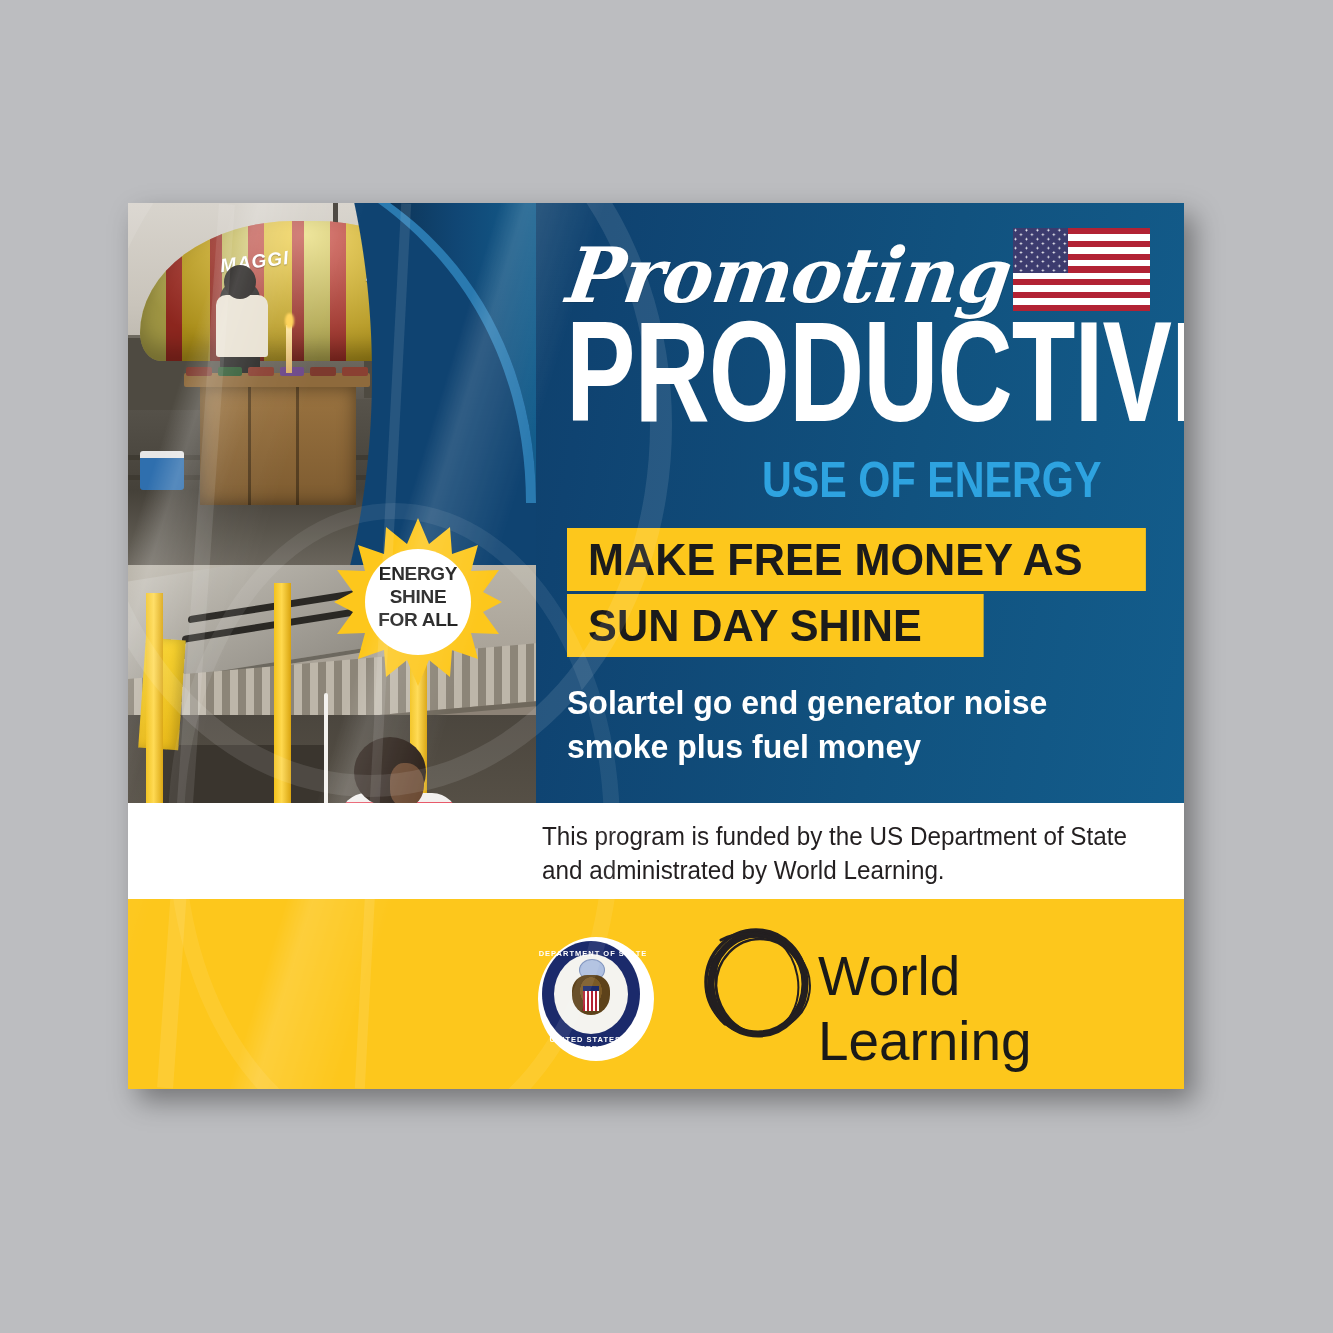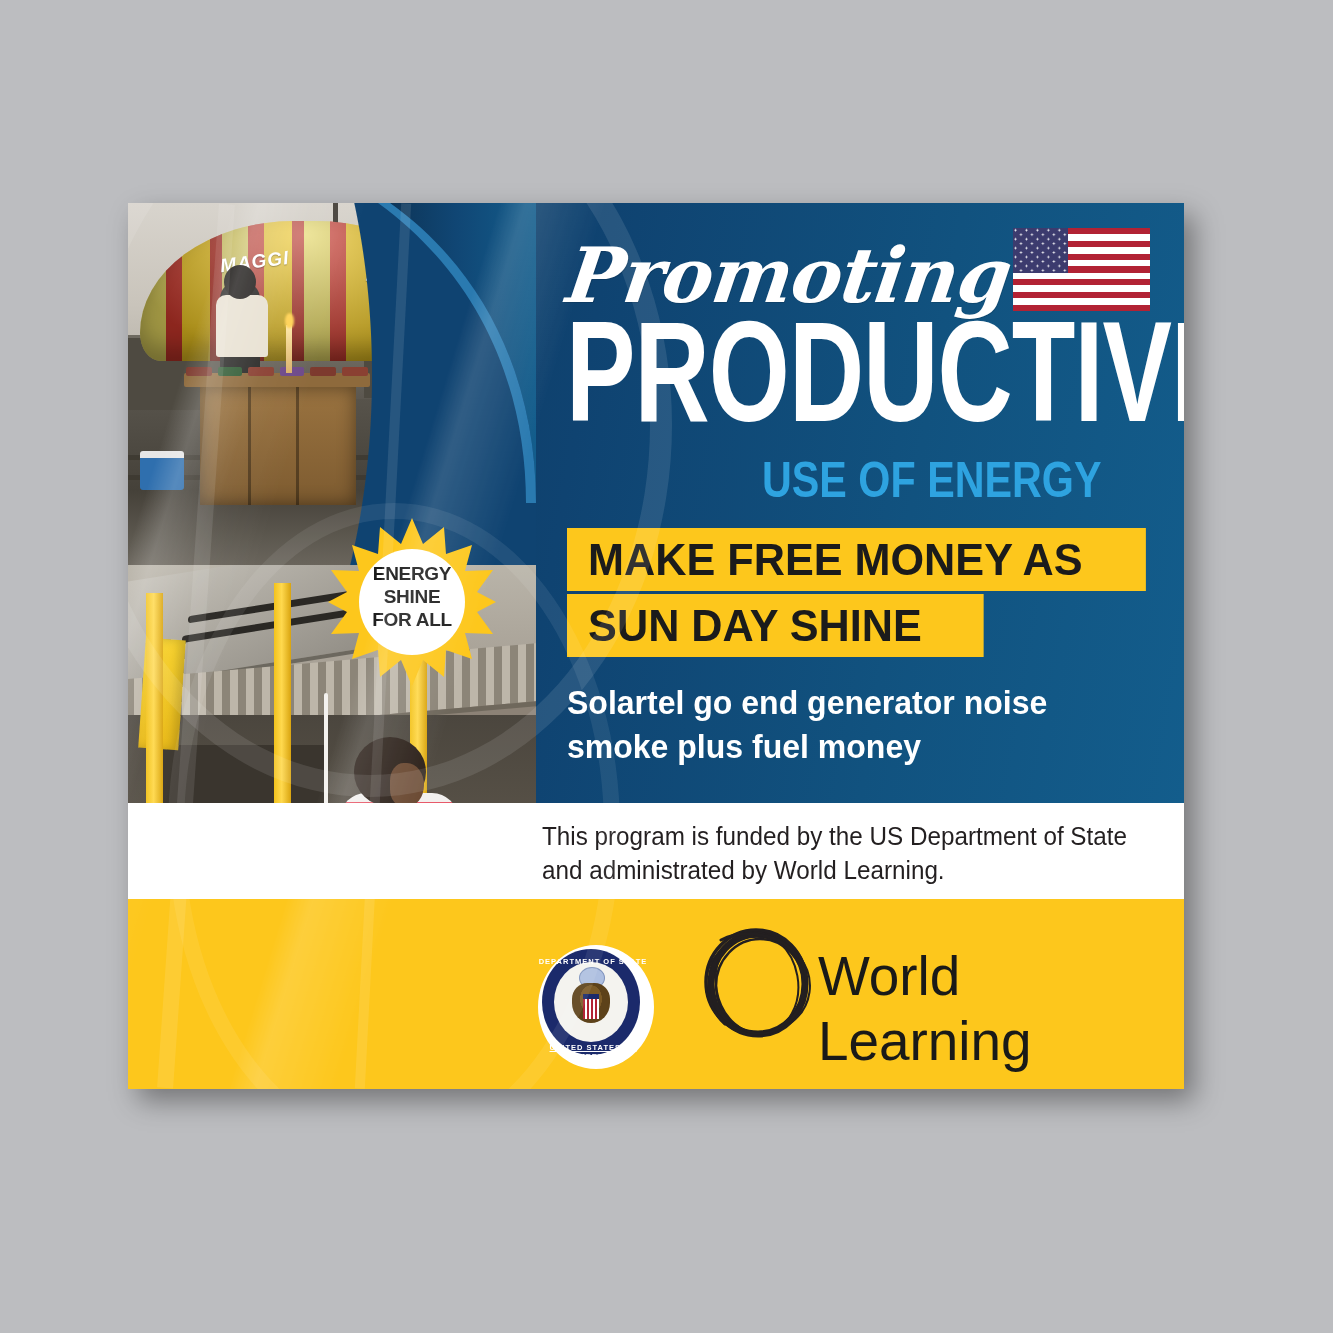--- a/index.html
+++ b/index.html
@@ -359,21 +359,21 @@
   }
 
   
   .yellow-band {
     position:absolute; left:0; top:696px; width:1056px; height:190px;
     background:#fdc71c;
   }
 
   
   .seal {
-    position:absolute; left:404px; top:44px; width:122px; height:122px;
+    position:absolute; left:404px; top:36px; width:122px; height:122px;
   }
   .seal-outer {
     position:absolute; left:6px; top:2px; width:110px; height:118px;
     border-radius:50%;
     background:#ffffff;
     border: 3px solid #ffffff;
   }
   .seal-ring {
     position:absolute; left:10px; top:6px; width:98px; height:106px;
     border-radius:50%;
@@ -399,21 +399,21 @@
     border-radius:50%;
     background:#aebfe0;
     border:1px solid #7f93bd;
   }
   .seal-txt-top, .seal-txt-bot {
     position:absolute; width:122px; text-align:center;
     font-family:"Liberation Sans", sans-serif;
     font-size:7.5px; font-weight:bold; color:#ffffff; letter-spacing:1px;
   }
   .seal-txt-top { top:14px; }
-  .seal-txt-bot { top:100px;text-decoration:underline; }
+  .seal-txt-bot { top:100px; }
 
   
   .wl-circle {
     position:absolute; left:571px; top:25px; width:118px; height:120px;
   }
   .wl-name {
     position:absolute; left:690px; top:44px;
     font-family:"Liberation Sans", sans-serif;
     font-size: 56px;
     color:#1a1a18;
@@ -424,21 +424,21 @@
   .wl-tag {
     position:absolute; left:692px; top:112px;
     font-family:"Liberation Sans", sans-serif;
     font-size: 22px;
     color:#2a2622;
     letter-spacing:0.4px;
   }
 
   
   .sunburst {
-    position:absolute; left:200px; top:315px; width:168px; height:168px;
+    position:absolute; left:206px; top:315px; width:168px; height:168px;
   }
   .sun-star {
     position:absolute; left:0; top:0; width:168px; height:168px;
   }
   .sun-disc {
     position:absolute; left:31px; top:31px; width:106px; height:106px;
     border-radius:50%;
     background:#ffffff;
   }
   .sun-label {

